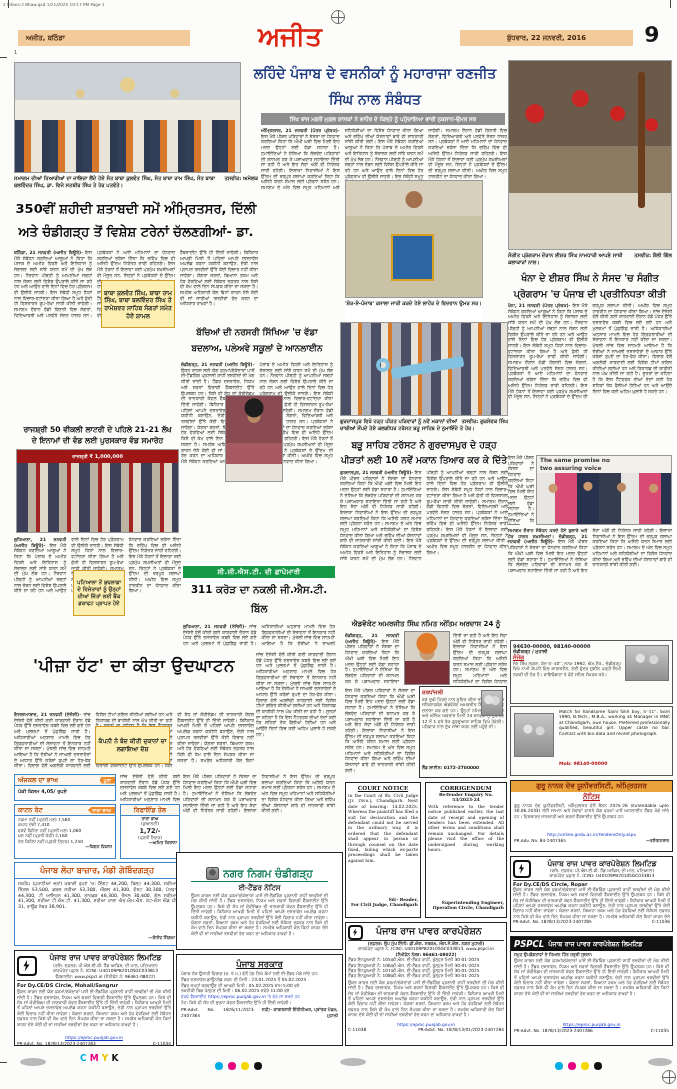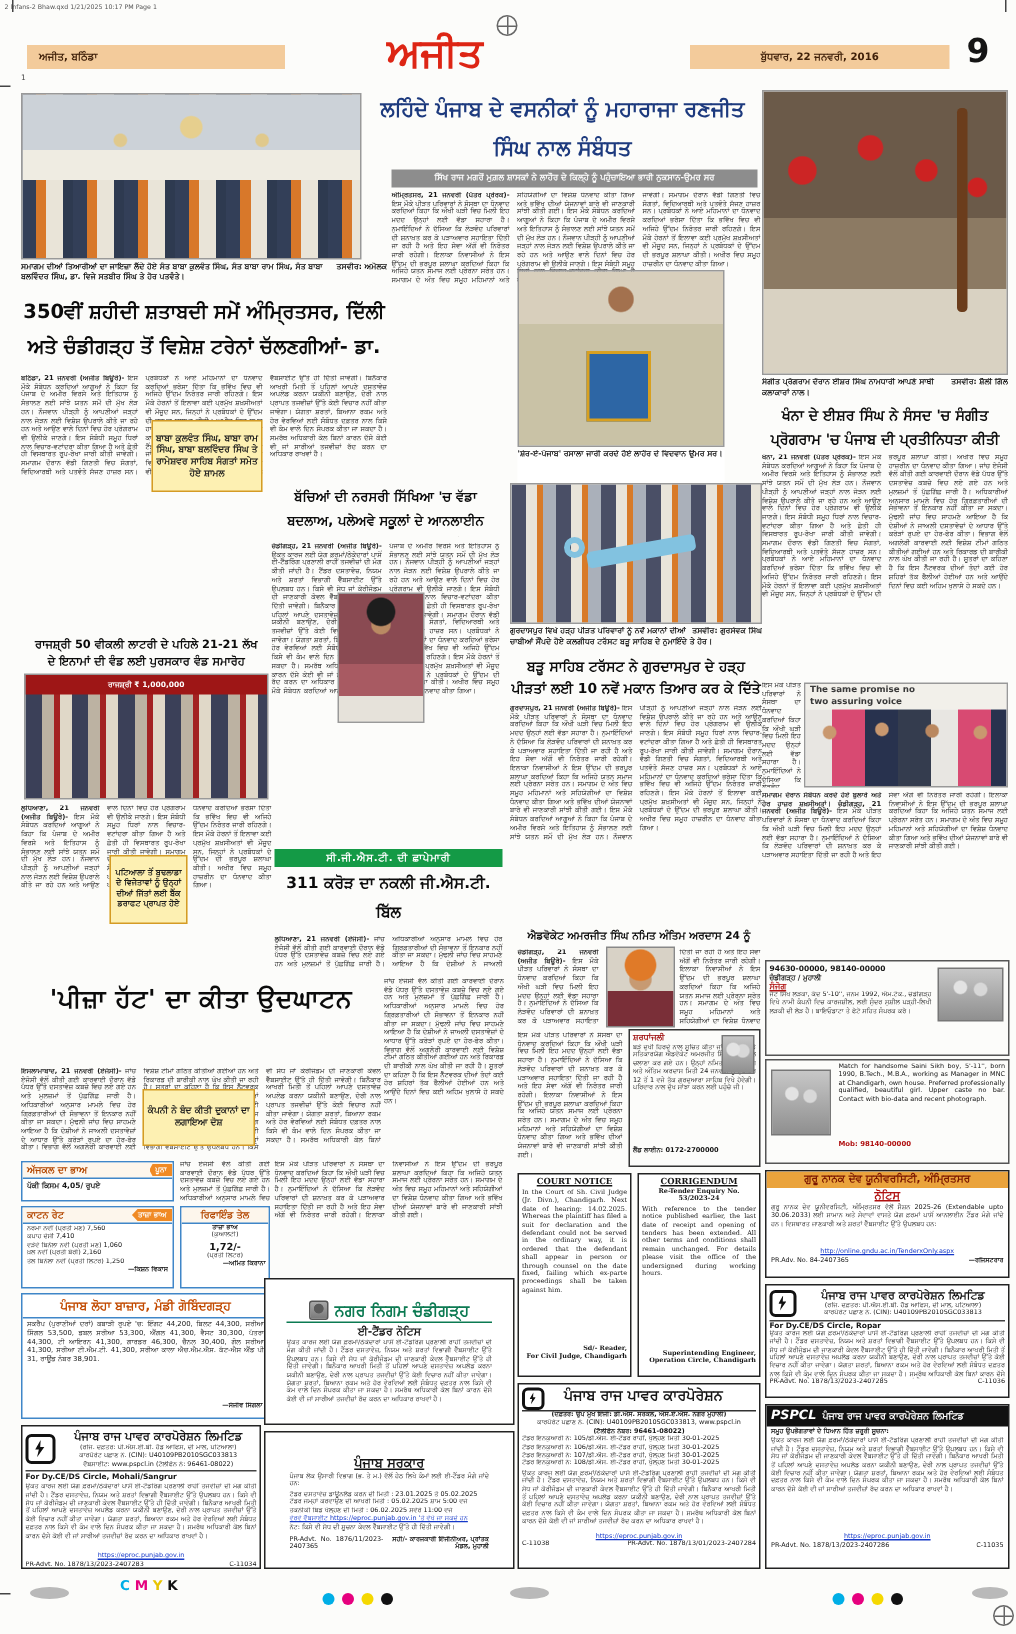--- a/index.html
+++ b/index.html
@@ -279,21 +279,21 @@
   <div class="tiny" style="height:56px">ਉਕਤ ਕਾਰਜ ਲਈ ਯੋਗ ਫ਼ਰਮਾਂ/ਠੇਕੇਦਾਰਾਂ ਪਾਸੋਂ ਈ-ਟੈਂਡਰਿੰਗ ਪ੍ਰਣਾਲੀ ਰਾਹੀਂ ਤਜਵੀਜ਼ਾਂ ਦੀ ਮੰਗ ਕੀਤੀ ਜਾਂਦੀ ਹੈ। ਟੈਂਡਰ ਦਸਤਾਵੇਜ਼, ਨਿਯਮ ਅਤੇ ਸ਼ਰਤਾਂ ਵਿਭਾਗੀ ਵੈੱਬਸਾਈਟ ਉੱਤੇ ਉਪਲਬਧ ਹਨ। ਕਿਸੇ ਵੀ ਸੋਧ ਜਾਂ ਕੋਰੀਜੰਡਮ ਦੀ ਜਾਣਕਾਰੀ ਕੇਵਲ ਵੈੱਬਸਾਈਟ ਉੱਤੇ ਹੀ ਦਿੱਤੀ ਜਾਵੇਗੀ। ਬਿਨੈਕਾਰ ਆਖਰੀ ਮਿਤੀ ਤੋਂ ਪਹਿਲਾਂ ਆਪਣੇ ਦਸਤਾਵੇਜ਼ ਅਪਲੋਡ ਕਰਨਾ ਯਕੀਨੀ ਬਣਾਉਣ, ਦੇਰੀ ਨਾਲ ਪ੍ਰਾਪਤ ਤਜਵੀਜ਼ਾਂ ਉੱਤੇ ਕੋਈ ਵਿਚਾਰ ਨਹੀਂ ਕੀਤਾ ਜਾਵੇਗਾ। ਯੋਗਤਾ ਸ਼ਰਤਾਂ, ਬਿਆਨਾ ਰਕਮ ਅਤੇ ਹੋਰ ਵੇਰਵਿਆਂ ਲਈ ਸੰਬੰਧਤ ਦਫ਼ਤਰ ਨਾਲ ਕਿਸੇ ਵੀ ਕੰਮ ਵਾਲੇ ਦਿਨ ਸੰਪਰਕ ਕੀਤਾ ਜਾ ਸਕਦਾ ਹੈ। ਸਮਰੱਥ ਅਧਿਕਾਰੀ ਕੋਲ ਬਿਨਾਂ ਕਾਰਨ ਦੱਸੇ ਕੋਈ ਵੀ ਜਾਂ ਸਾਰੀਆਂ ਤਜਵੀਜ਼ਾਂ ਰੱਦ ਕਰਨ ਦਾ ਅਧਿਕਾਰ ਰਾਖਵਾਂ ਹੈ।</div>
   <div class="tiny url" style="text-align:center">https://etenders.chd.nic.in</div>
   <div style="display:flex;justify-content:space-between;align-items:flex-end">
     <span class="tiny">No. MCC/PRO/2023/10-P</span>
     <span style="text-align:right">
       <span class="tiny" style="display:block;font-weight:700">ਕਾਰਜਕਾਰੀ ਇੰਜੀਨੀਅਰ,</span>
       <span class="tiny" style="display:block;font-weight:700">ਬਿਜਲੀ ਮੰਡਲ ਨੰ. 4, ਨ.ਨਿ. ਚੰਡੀਗੜ੍ਹ</span>
     </span>
   </div>
 </div>
-<div class="abs adbox" style="left:176px;top:954px;width:167px;height:92px;padding:16px">
+<div class="abs adbox" style="left:176px;top:954px;width:167px;height:92px;padding:4px">
   <div style="font-size:8.6px;font-weight:800;text-align:center;text-decoration:underline">ਪੰਜਾਬ ਸਰਕਾਰ</div>
   <div class="tiny" style="padding:1px 0">ਪੰਜਾਬ ਲੋਕ ਉਸਾਰੀ ਵਿਭਾਗ (ਭ. ਤੇ ਮ.) ਵੱਲੋਂ ਹੇਠ ਲਿਖੇ ਕੰਮਾਂ ਲਈ ਈ-ਟੈਂਡਰ ਮੰਗੇ ਜਾਂਦੇ ਹਨ:</div>
   <div class="tiny">ਟੈਂਡਰ ਦਸਤਾਵੇਜ਼ ਡਾਊਨਲੋਡ ਕਰਨ ਦੀ ਮਿਤੀ : 23.01.2025 ਤੋਂ 05.02.2025</div>
   <div class="tiny">ਟੈਂਡਰ ਜਮ੍ਹਾਂ ਕਰਵਾਉਣ ਦੀ ਆਖਰੀ ਮਿਤੀ : 05.02.2025 ਸ਼ਾਮ 5:00 ਵਜੇ</div>
   <div class="tiny">ਤਕਨੀਕੀ ਬਿਡ ਖੋਲ੍ਹਣ ਦੀ ਮਿਤੀ : 06.02.2025 ਸਵੇਰੇ 11:00 ਵਜੇ</div>
   <div class="tiny url">ਵੇਰਵੇ ਵੈੱਬਸਾਈਟ https://eproc.punjab.gov.in 'ਤੇ ਵੇਖੇ ਜਾ ਸਕਦੇ ਹਨ</div>
   <div class="tiny" style="padding-top:1px">ਨੋਟ: ਕਿਸੇ ਵੀ ਸੋਧ ਦੀ ਸੂਚਨਾ ਕੇਵਲ ਵੈੱਬਸਾਈਟ ਉੱਤੇ ਹੀ ਦਿੱਤੀ ਜਾਵੇਗੀ।</div>
   <div style="display:flex;justify-content:space-between;padding-top:2px">
     <span class="tiny">PR-Advt. No. 1876/11/2023-2407365</span>
     <span class="tiny" style="font-weight:700;text-align:right">ਸਹੀ/- ਕਾਰਜਕਾਰੀ ਇੰਜੀਨੀਅਰ, ਪ੍ਰਾਂਤਕ ਮੰਡਲ, ਮੁਹਾਲੀ</span>

